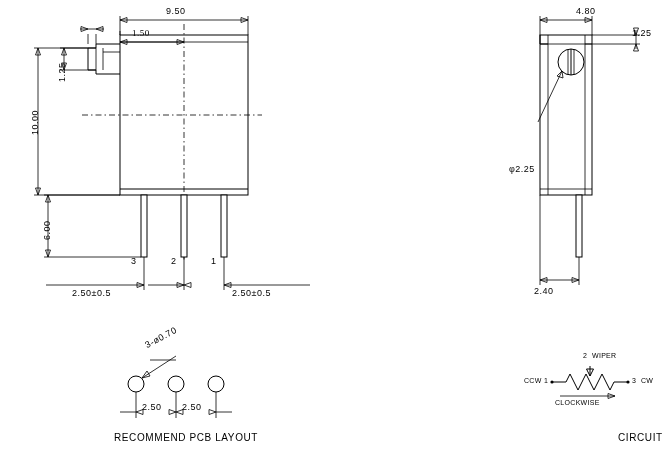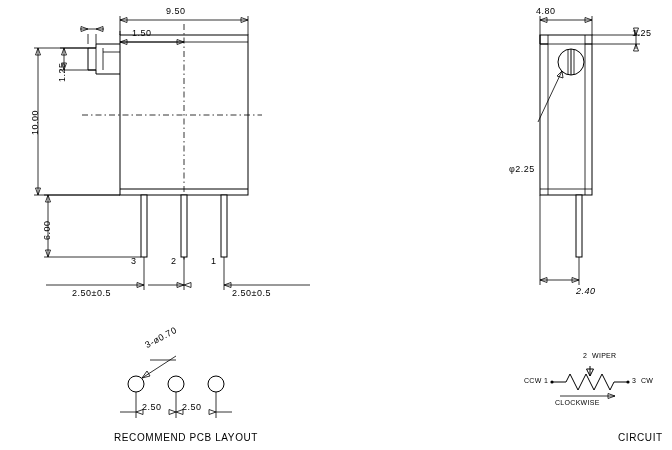--- a/index.html
+++ b/index.html
@@ -193,43 +193,43 @@
     <circle cx="552" cy="382" r="1.6" fill="#000"></circle>
     <circle cx="628" cy="382" r="1.6" fill="#000"></circle>
 
     <path class="ln-thin" d="M560 396 L615 396"></path>
     <path class="ln-thin" d="M615 396 L608 393.5 L608 398.5 Z" fill="#000"></path>
 
   </svg>
 
   <div class="dim-label" style="left:166px; top:6px;">9.50</div>
 
-  <div class="dim-label" style="left:132px; top:28px;">1.50</div>
+  <div class="dim-label" style="left:132px; top:28px;font-family:Liberation Serif, serif;">1.50</div>
 
   <div class="dim-label vert" style="left:30px; top:135px;">10.00</div>
 
   <div class="dim-label vert" style="left:57px; top:82px;">1.25</div>
 
   <div class="dim-label vert" style="left:42px; top:240px;">6.00</div>
 
   <div class="dim-label" style="left:72px; top:288px;">2.50±0.5</div>
 
   <div class="dim-label" style="left:232px; top:288px;">2.50±0.5</div>
 
   <div class="pin-num" style="left:131px; top:256px;">3</div>
   <div class="pin-num" style="left:171px; top:256px;">2</div>
   <div class="pin-num" style="left:211px; top:256px;">1</div>
 
-  <div class="dim-label" style="left:536px; top:6px;">4.80</div>
+  <div class="dim-label" style="left:576px; top:6px;">4.80</div>
 
   <div class="dim-label" style="left:632px; top:28px;">1.25</div>
 
   <div class="dim-label" style="left:509px; top:118px;margin-top:46px;">φ2.25</div>
 
-  <div class="dim-label" style="left:576px; top:286px;font-style:italic;">2.40</div>
+  <div class="dim-label" style="left:534px; top:286px;">2.40</div>
 
   <div class="dim-label" style="left:148px; top:340px; transform:rotate(-28deg); transform-origin:0 100%;">3-ø0.70</div>
 
   <div class="dim-label" style="left:142px; top:402px;">2.50</div>
 
   <div class="dim-label" style="left:182px; top:402px;">2.50</div>
 
   <div class="caption" style="left:114px; top:432px;">RECOMMEND PCB LAYOUT</div>
 
   <div class="tiny" style="left:583px; top:352px;">2</div>

